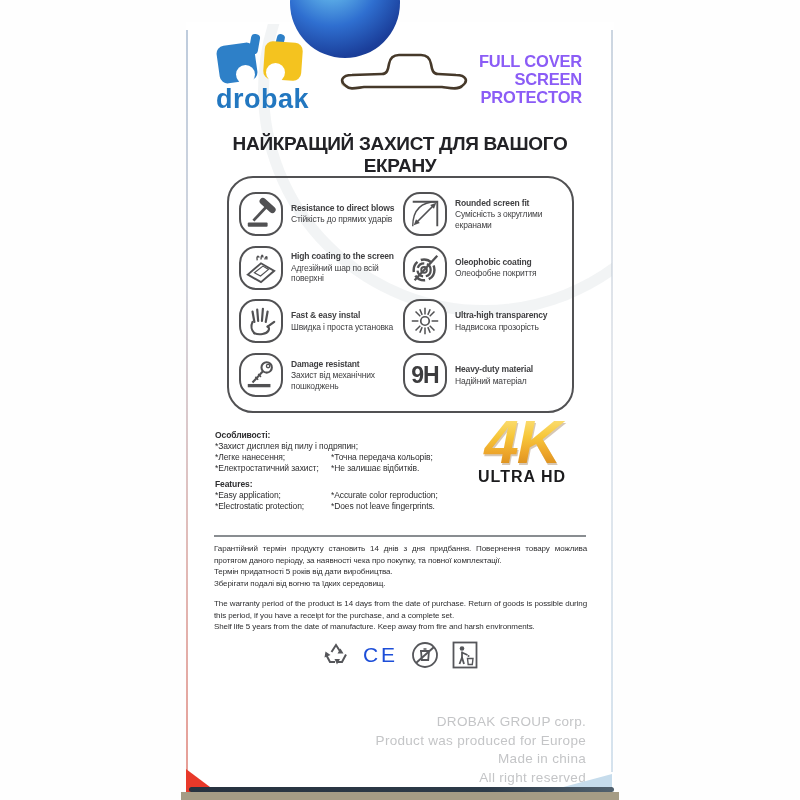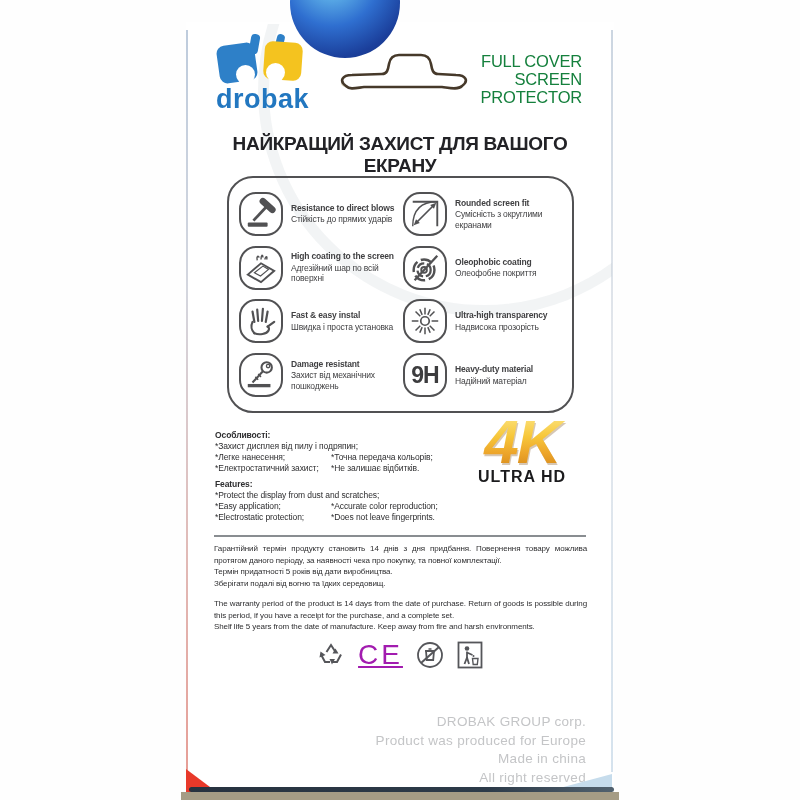--- a/index.html
+++ b/index.html
@@ -29,21 +29,21 @@
   .lg-hole { position:absolute; width:19px; height:19px; background:#fff; border-radius:50%; }
   .lg-hole-blue { left:22px; top:27px; }
   .lg-hole-yellow { left:52px; top:25px; }
   .lg-asc { position:absolute; border-radius:4px; }
   .lg-asc-blue { left:36px; top:-4px; width:9px; height:20px; background:#2e80c8; transform:rotate(10deg); }
   .lg-tick-blue { left:62px; top:-4px; width:8px; height:15px; background:#2e80c8; transform:rotate(14deg); }
   .logo-text { position:absolute; left:2px; top:46px; font-size:27px; font-weight:700; color:#2277c0; letter-spacing:.5px; }
 
   
   .tagline { position:absolute; left:440px; top:52px; width:142px; text-align:right;
-    color:#15803d; font-weight:400; font-size:16.5px; line-height:18px; letter-spacing:-0.2px; }
+    color:#8b5cf6; font-weight:700; font-size:16.5px; line-height:18px; letter-spacing:-0.2px; }
 
   
   .title { position:absolute; left:195px; top:133px; width:410px; text-align:center;
     font-size:19px; font-weight:700; color:#222226; letter-spacing:-0.3px; }
 
   
   .fbox { position:absolute; left:227px; top:176px; width:347px; height:237px; box-sizing:border-box;
     border:2.5px solid #515153; border-radius:26px; display:grid; grid-template-columns:1fr 1fr;
     grid-auto-rows:1fr; padding:9px 6px 9px 10px; }
   .fcell { display:flex; align-items:center; gap:8px; }
@@ -72,21 +72,21 @@
 
   .divider { position:absolute; left:214px; top:535px; width:372px; height:1.5px; background:#898d91; }
 
   .warranty { position:absolute; left:214px; width:373px; font-size:8px; line-height:11.5px;
     color:#2e2e30; text-align:justify; letter-spacing:-0.1px; }
   .wuk { top:543px; } .wen { top:592px;margin-top:6px; }
 
   
   .certs { position:absolute; left:214px; top:639px; width:372px; height:32px;
     display:flex; align-items:center; justify-content:center; gap:13px; }
-  .ce { font-size:28px; color:#a21caf; letter-spacing:3px; font-weight:400;text-decoration:underline; }
+  .ce { font-size:21px; color:#1d4ed8; letter-spacing:3px; font-weight:400; }
 
   
   .footer { position:absolute; left:214px; top:713px; width:372px; text-align:right;
     font-size:13.5px; line-height:18.5px; color:#c4c5c7; letter-spacing:0.3px; }
 
   
   .bot-red { position:absolute; left:186px; top:769px; width:32px; height:24px; background:#e8392a;
     clip-path:polygon(0 0, 100% 100%, 0 100%); }
   .bot-blue { position:absolute; left:556px; top:774px; width:56px; height:15px; background:#c6dcec;
     clip-path:polygon(100% 0, 100% 100%, 0 100%); }
@@ -270,21 +270,20 @@
     <div class="scols">
       <div>*Легке нанесення;</div>
       <div>*Точна передача кольорів;</div>
       <div>*Електростатичний захист;</div>
       <div>*Не залишає відбитків.</div>
     </div>
   </div>
 
   <div class="slist featen">
     <div class="hd">Features:</div>
-    <div>*Protect the display from dust and scratches;</div>
     <div class="scols">
       <div>*Easy application;</div>
       <div>*Accurate color reproduction;</div>
       <div>*Electrostatic protection;</div>
       <div>*Does not leave fingerprints.</div>
     </div>
   </div>
 
   <div class="fourk">
     <div class="fourk-big">4K</div>

